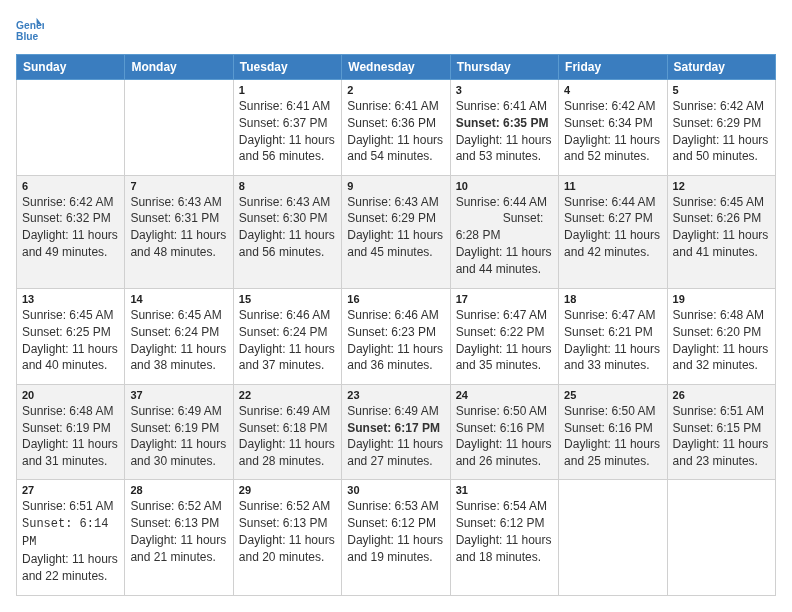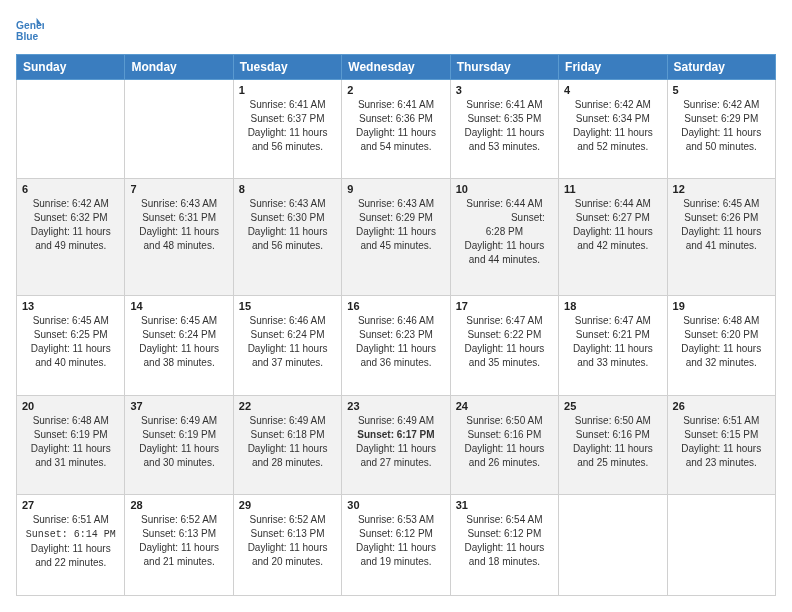--- a/index.html
+++ b/index.html
@@ -71,24 +71,23 @@
     .calendar tr:last-child td {
       height: 70px;
     }
     .day-num {
       font-size: 11px;
       font-weight: bold;
       color: #222;
       margin-bottom: 2px;
     }
     .cell-info {
-      font-size: 10px;
+      font-size: 12px;
       color: #333;
       line-height: 1.4;
-      text-align: center;
     }
     .empty {
       background: #f9f9f9;
     }
     .row-shaded td {
       background: #f2f2f2;
     }
   </style>
 </head>
 <body>
@@ -131,21 +130,21 @@
           <td>
             <div class="day-num">1</div>
             <div class="cell-info"><b style="font-weight: normal;">Sunrise: 6:41 AM</b><br><b style="font-weight: normal;">Sunset: 6:37 PM</b><br><span>Daylight: 11 hours</span><br><span>and 56 minutes.</span></div>
           </td>
           <td>
             <div class="day-num">2</div>
             <div class="cell-info"><b style="font-weight: normal;">Sunrise: 6:41 AM</b><br><b style="font-weight: normal;">Sunset: 6:36 PM</b><br><span>Daylight: 11 hours</span><br><span>and 54 minutes.</span></div>
           </td>
           <td>
             <div class="day-num">3</div>
-            <div class="cell-info"><b style="font-weight: normal;">Sunrise: 6:41 AM</b><br><b style="font-weight: normal;">Sunset: 6:35 PM</b><br><span>Daylight: 11 hours</span><br><span>and 53 minutes.</span></div>
+            <div class="cell-info"><b style="font-weight: normal;">Sunrise: 6:41 AM</b><br><b style="font-weight: bold;">Sunset: 6:35 PM</b><br><span>Daylight: 11 hours</span><br><span>and 53 minutes.</span></div>
           </td>
           <td>
             <div class="day-num">4</div>
             <div class="cell-info"><b style="font-weight: normal;">Sunrise: 6:42 AM</b><br><b style="font-weight: normal;">Sunset: 6:34 PM</b><br><span>Daylight: 11 hours</span><br><span>and 52 minutes.</span></div>
           </td>
           <td>
             <div class="day-num">5</div>
             <div class="cell-info"><b style="font-weight: normal;">Sunrise: 6:42 AM</b><br><b style="font-weight: normal;">Sunset: 6:29 PM</b><br><span>Daylight: 11 hours</span><br><span>and 50 minutes.</span></div>
           </td>
         </tr>

